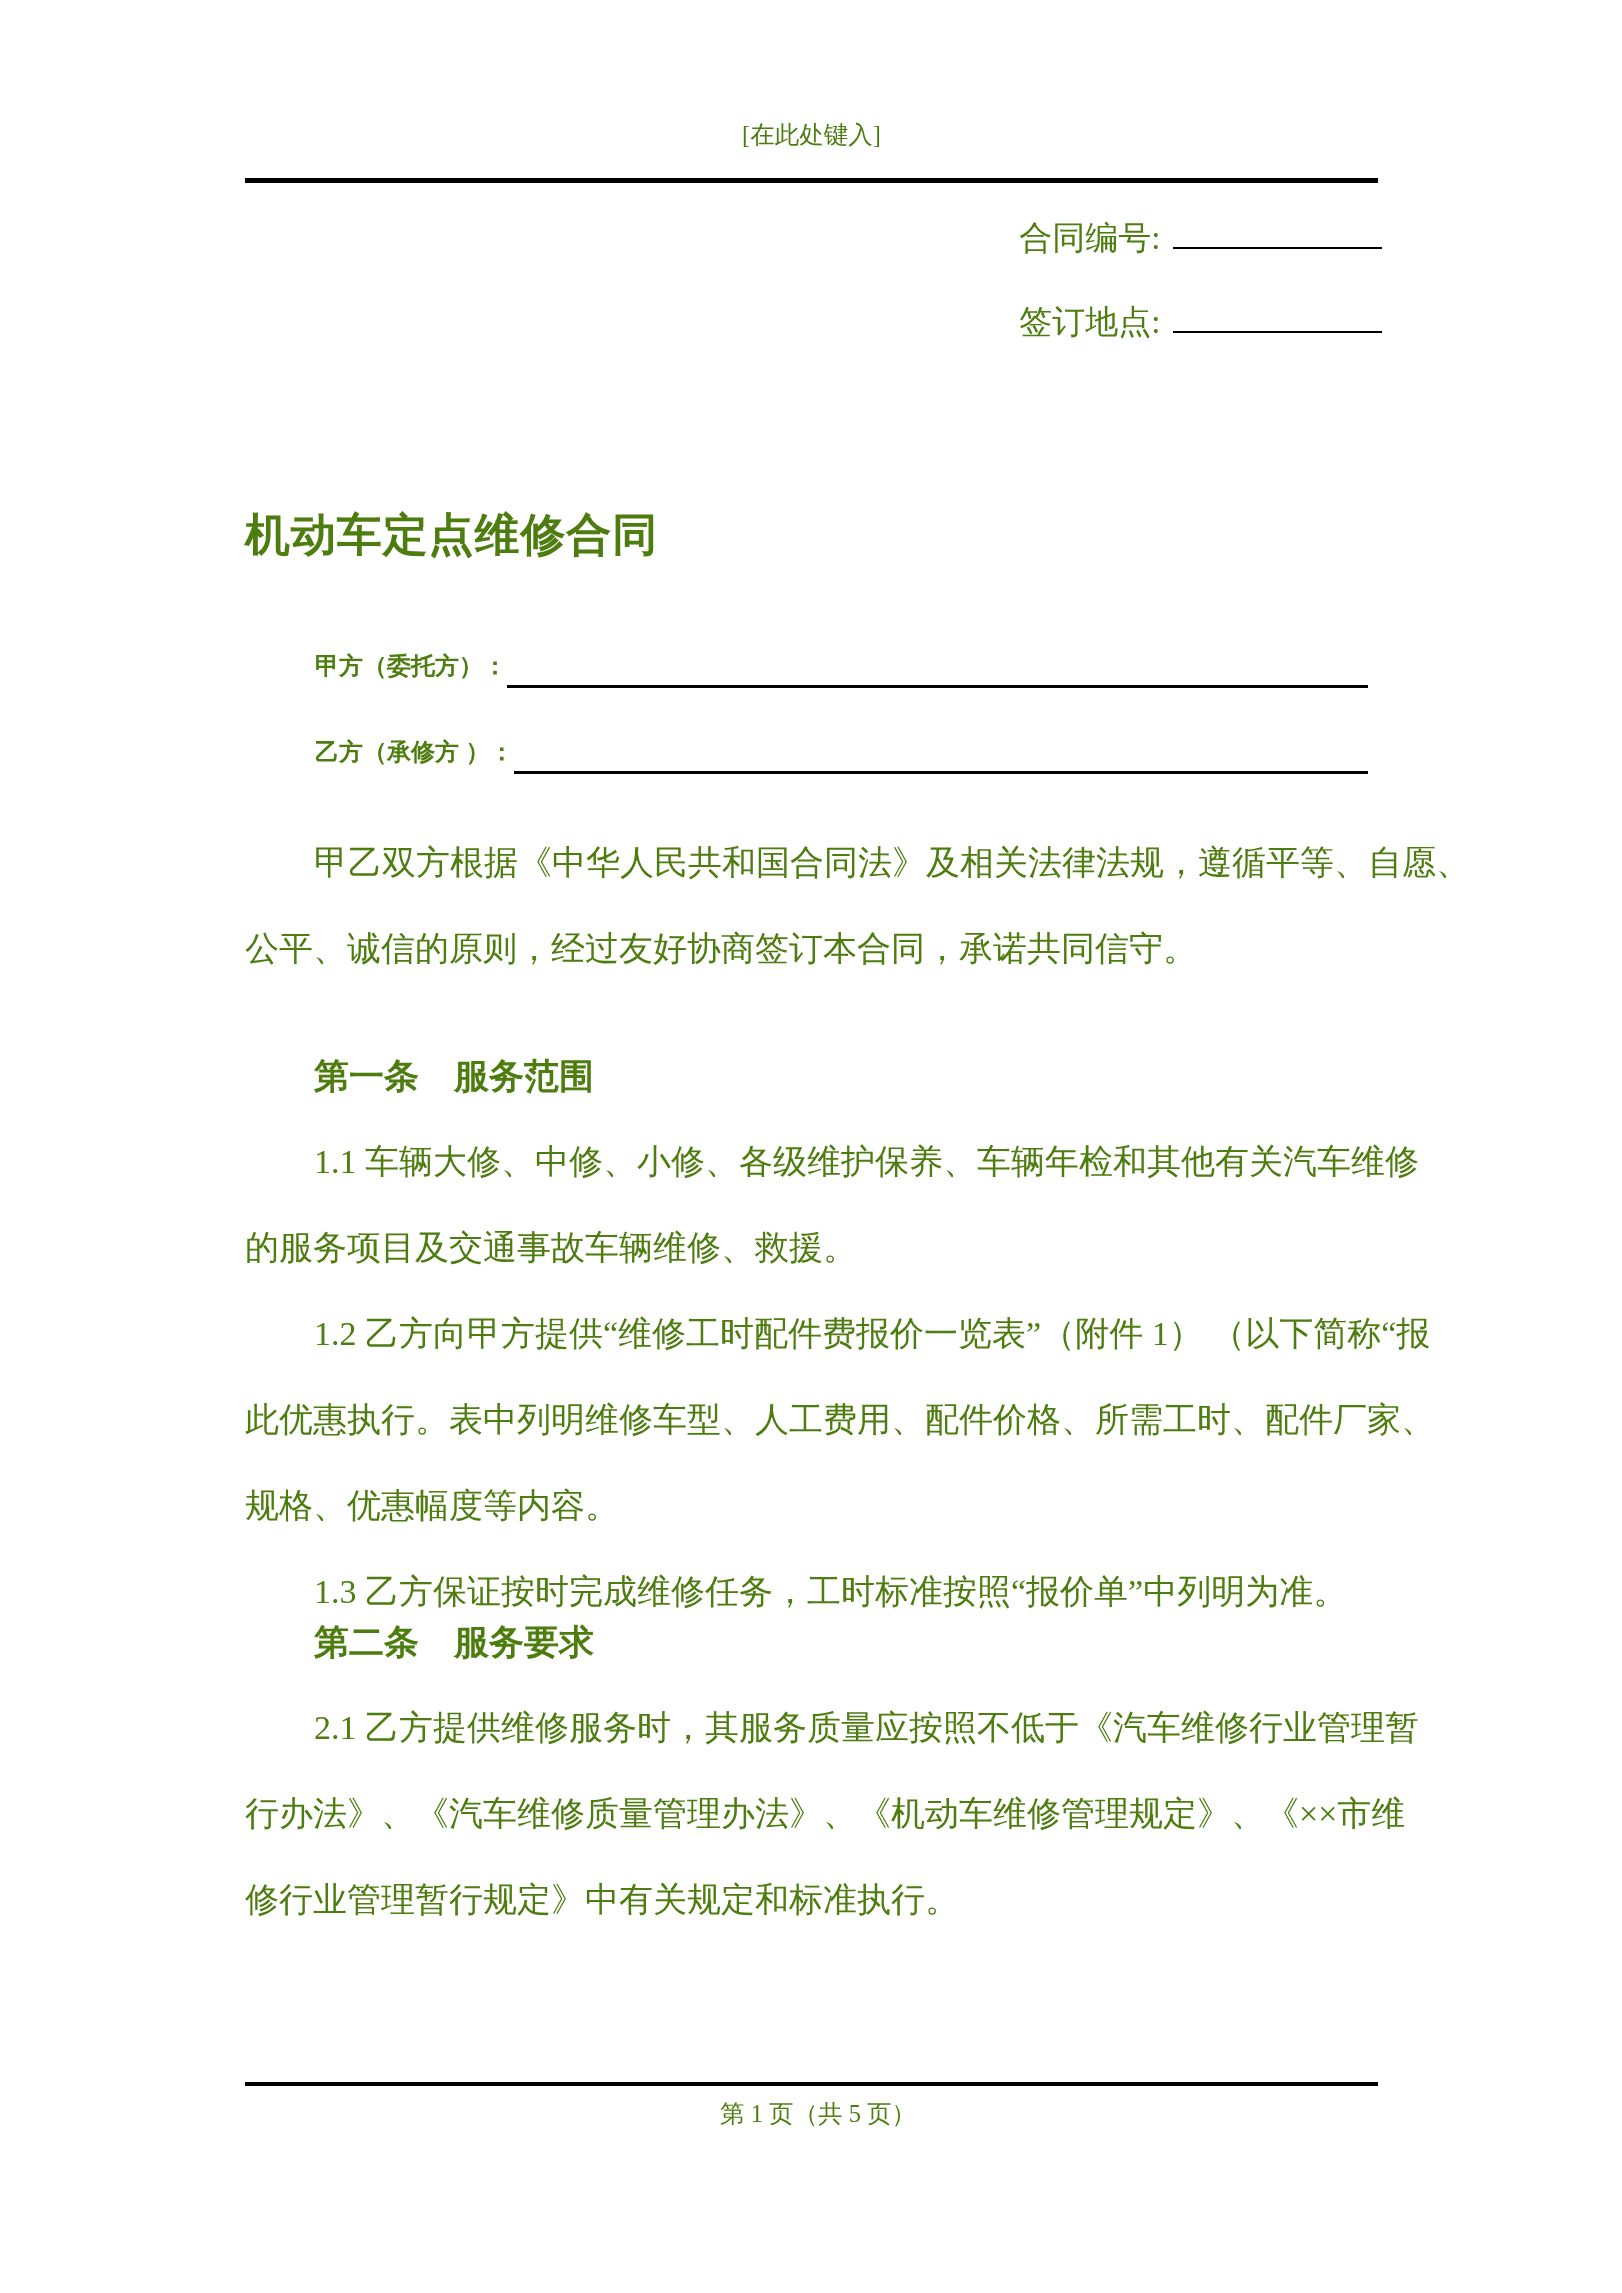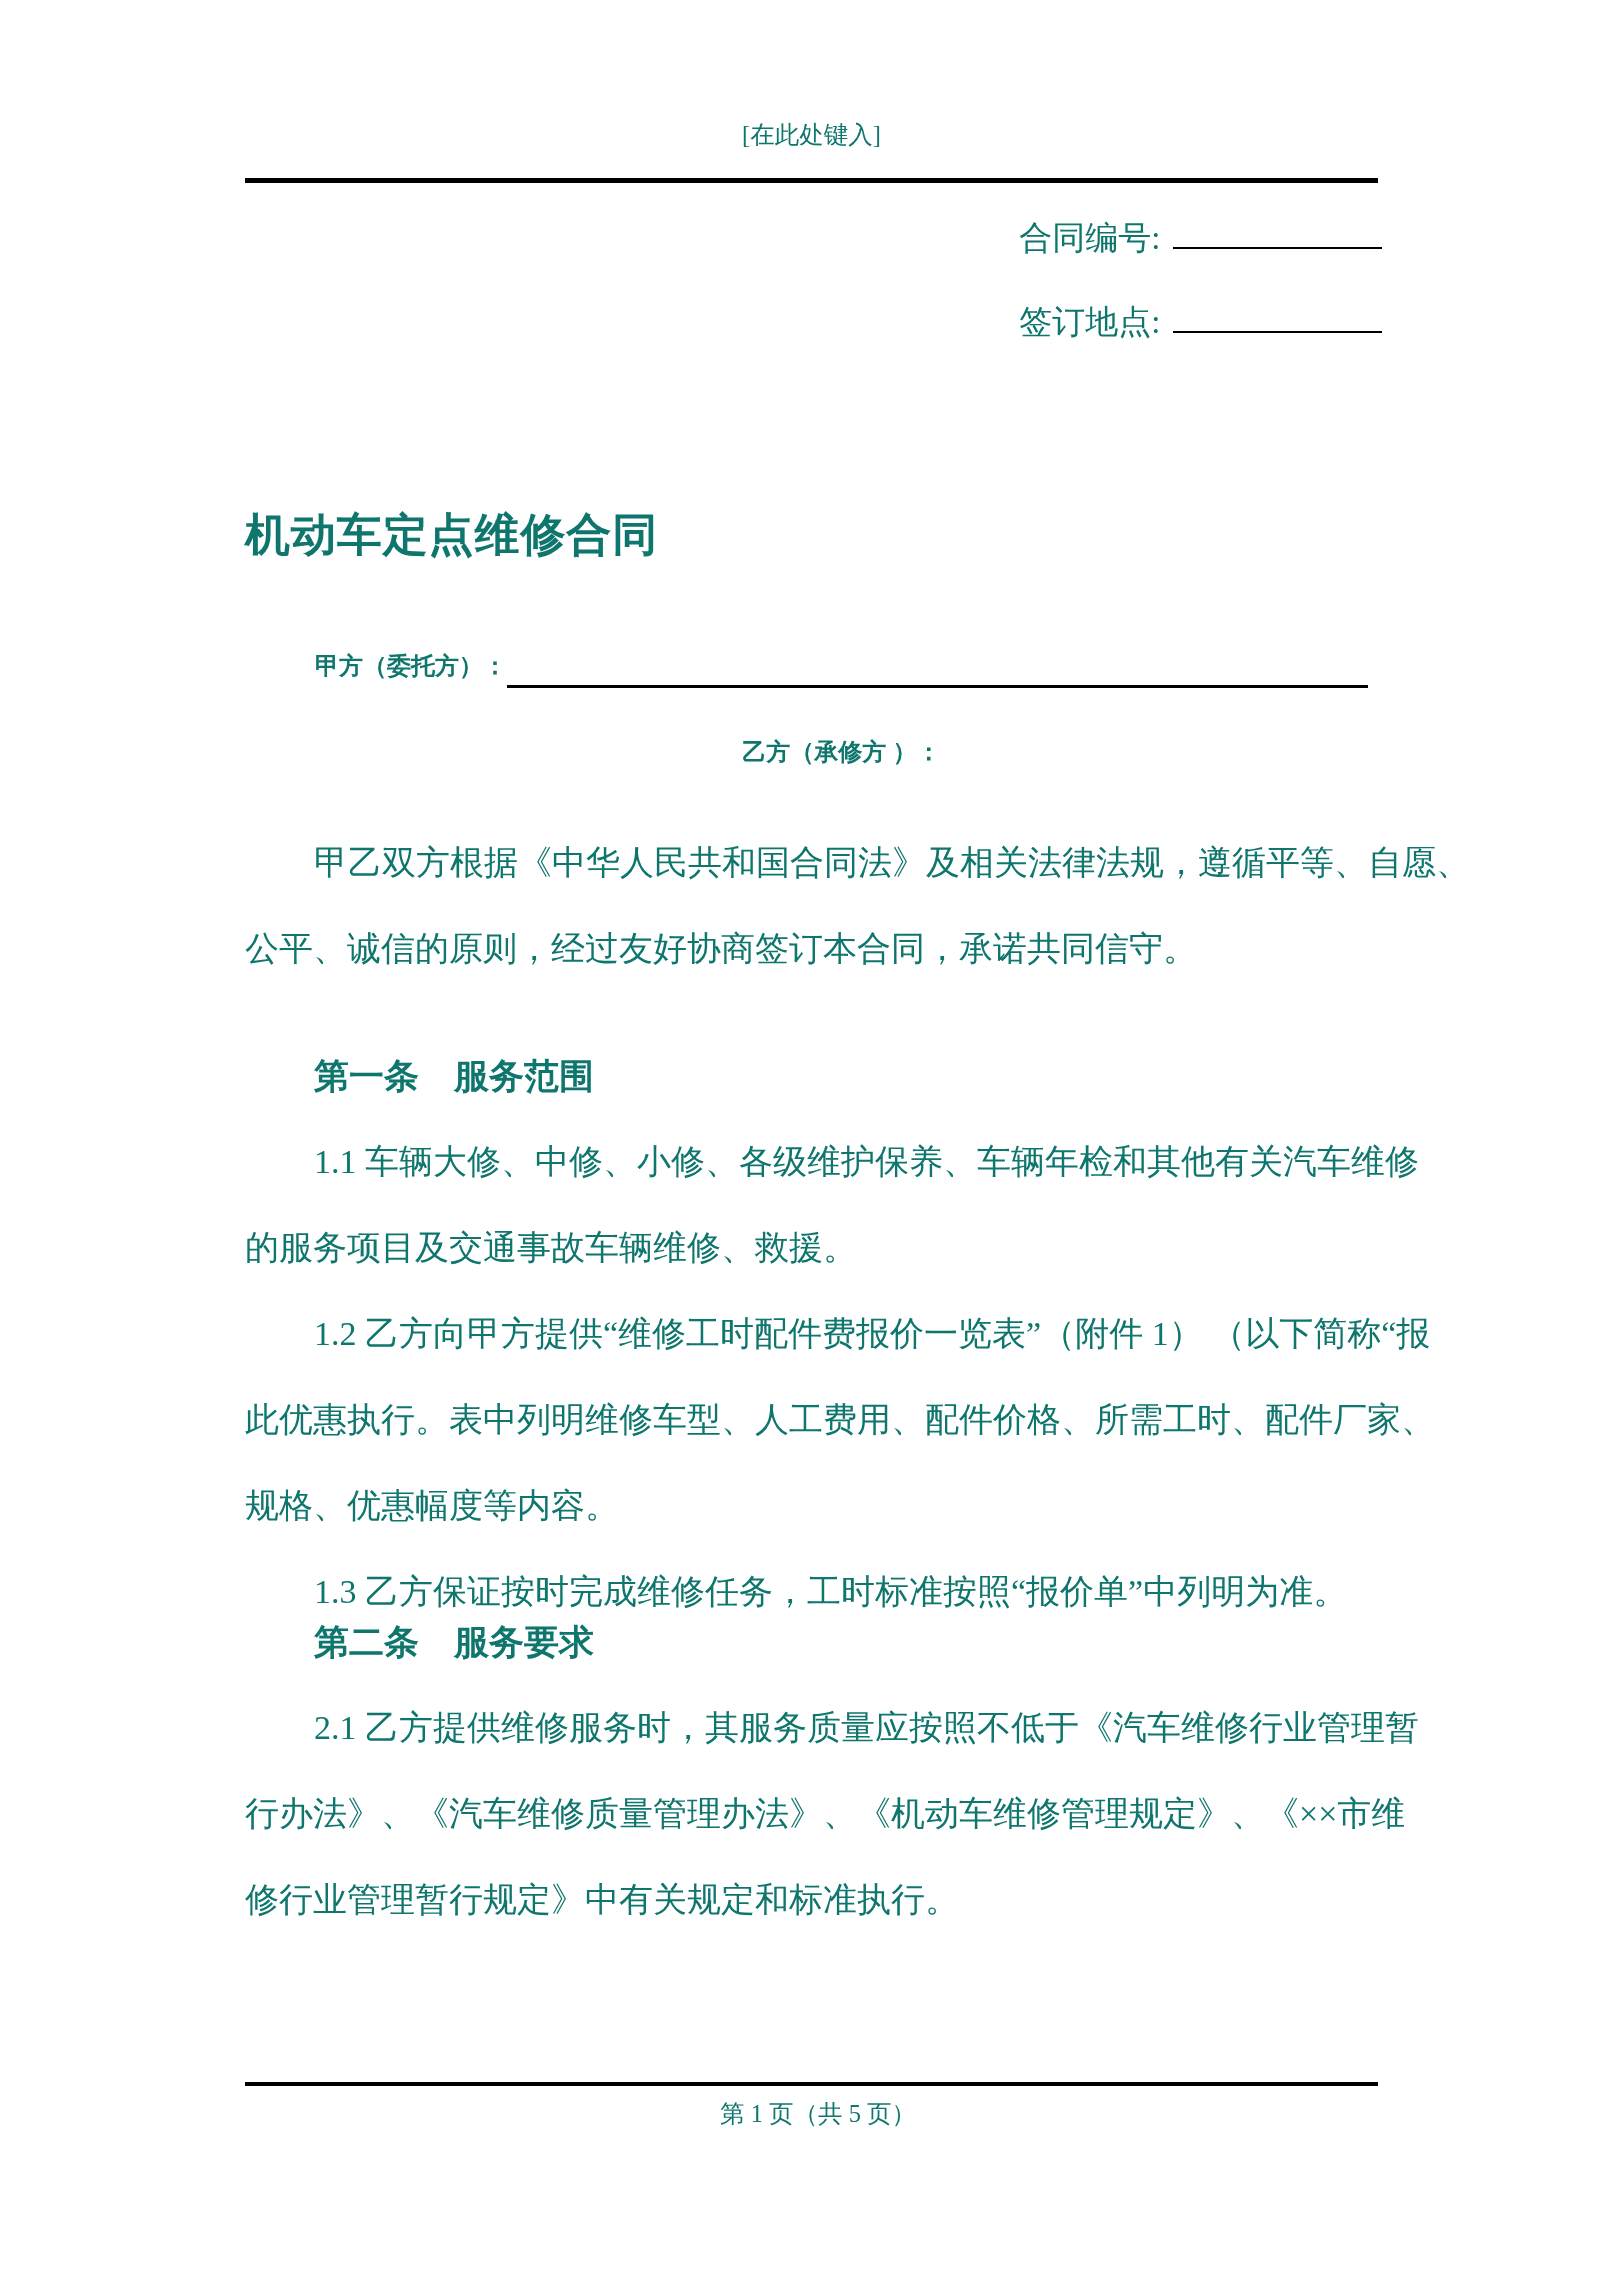--- a/index.html
+++ b/index.html
@@ -1,21 +1,21 @@
 <!DOCTYPE html>
 <html style="font-size:14.5px"><head>
 <meta charset="utf-8">
 <style>
   html, body { margin: 0; padding: 0; background: #ffffff; }
   .page {
     position: relative;
     width: 1623px;
     height: 2294px;
     background: #ffffff;
-    color: #0f766e;
+    color: #4d7c0f;
     font-family: "Liberation Serif", "DejaVu Serif", serif;
     overflow: hidden;
   }
 
   
   .header {
     position: absolute;
     left: 245px;
     right: 245px;
     top: 0;
@@ -72,21 +72,21 @@
     height: 44px;
     display: flex;
     align-items: center;
     font-family: "Liberation Sans", "DejaVu Sans", sans-serif;
     font-size: 24px;
     font-weight: 700;
     line-height: 44px;
     white-space: nowrap;
   }
   .party-a { top: 644px; }
-  .party-b { top: 730px; flex-direction: column; }
+  .party-b { top: 730px; }
   .party-blank {
     flex: 1;
     border-bottom: 3.6px solid #000;
     height: 40px;
   }
 
   
   .body-text {
     position: absolute;
     left: 245px;

